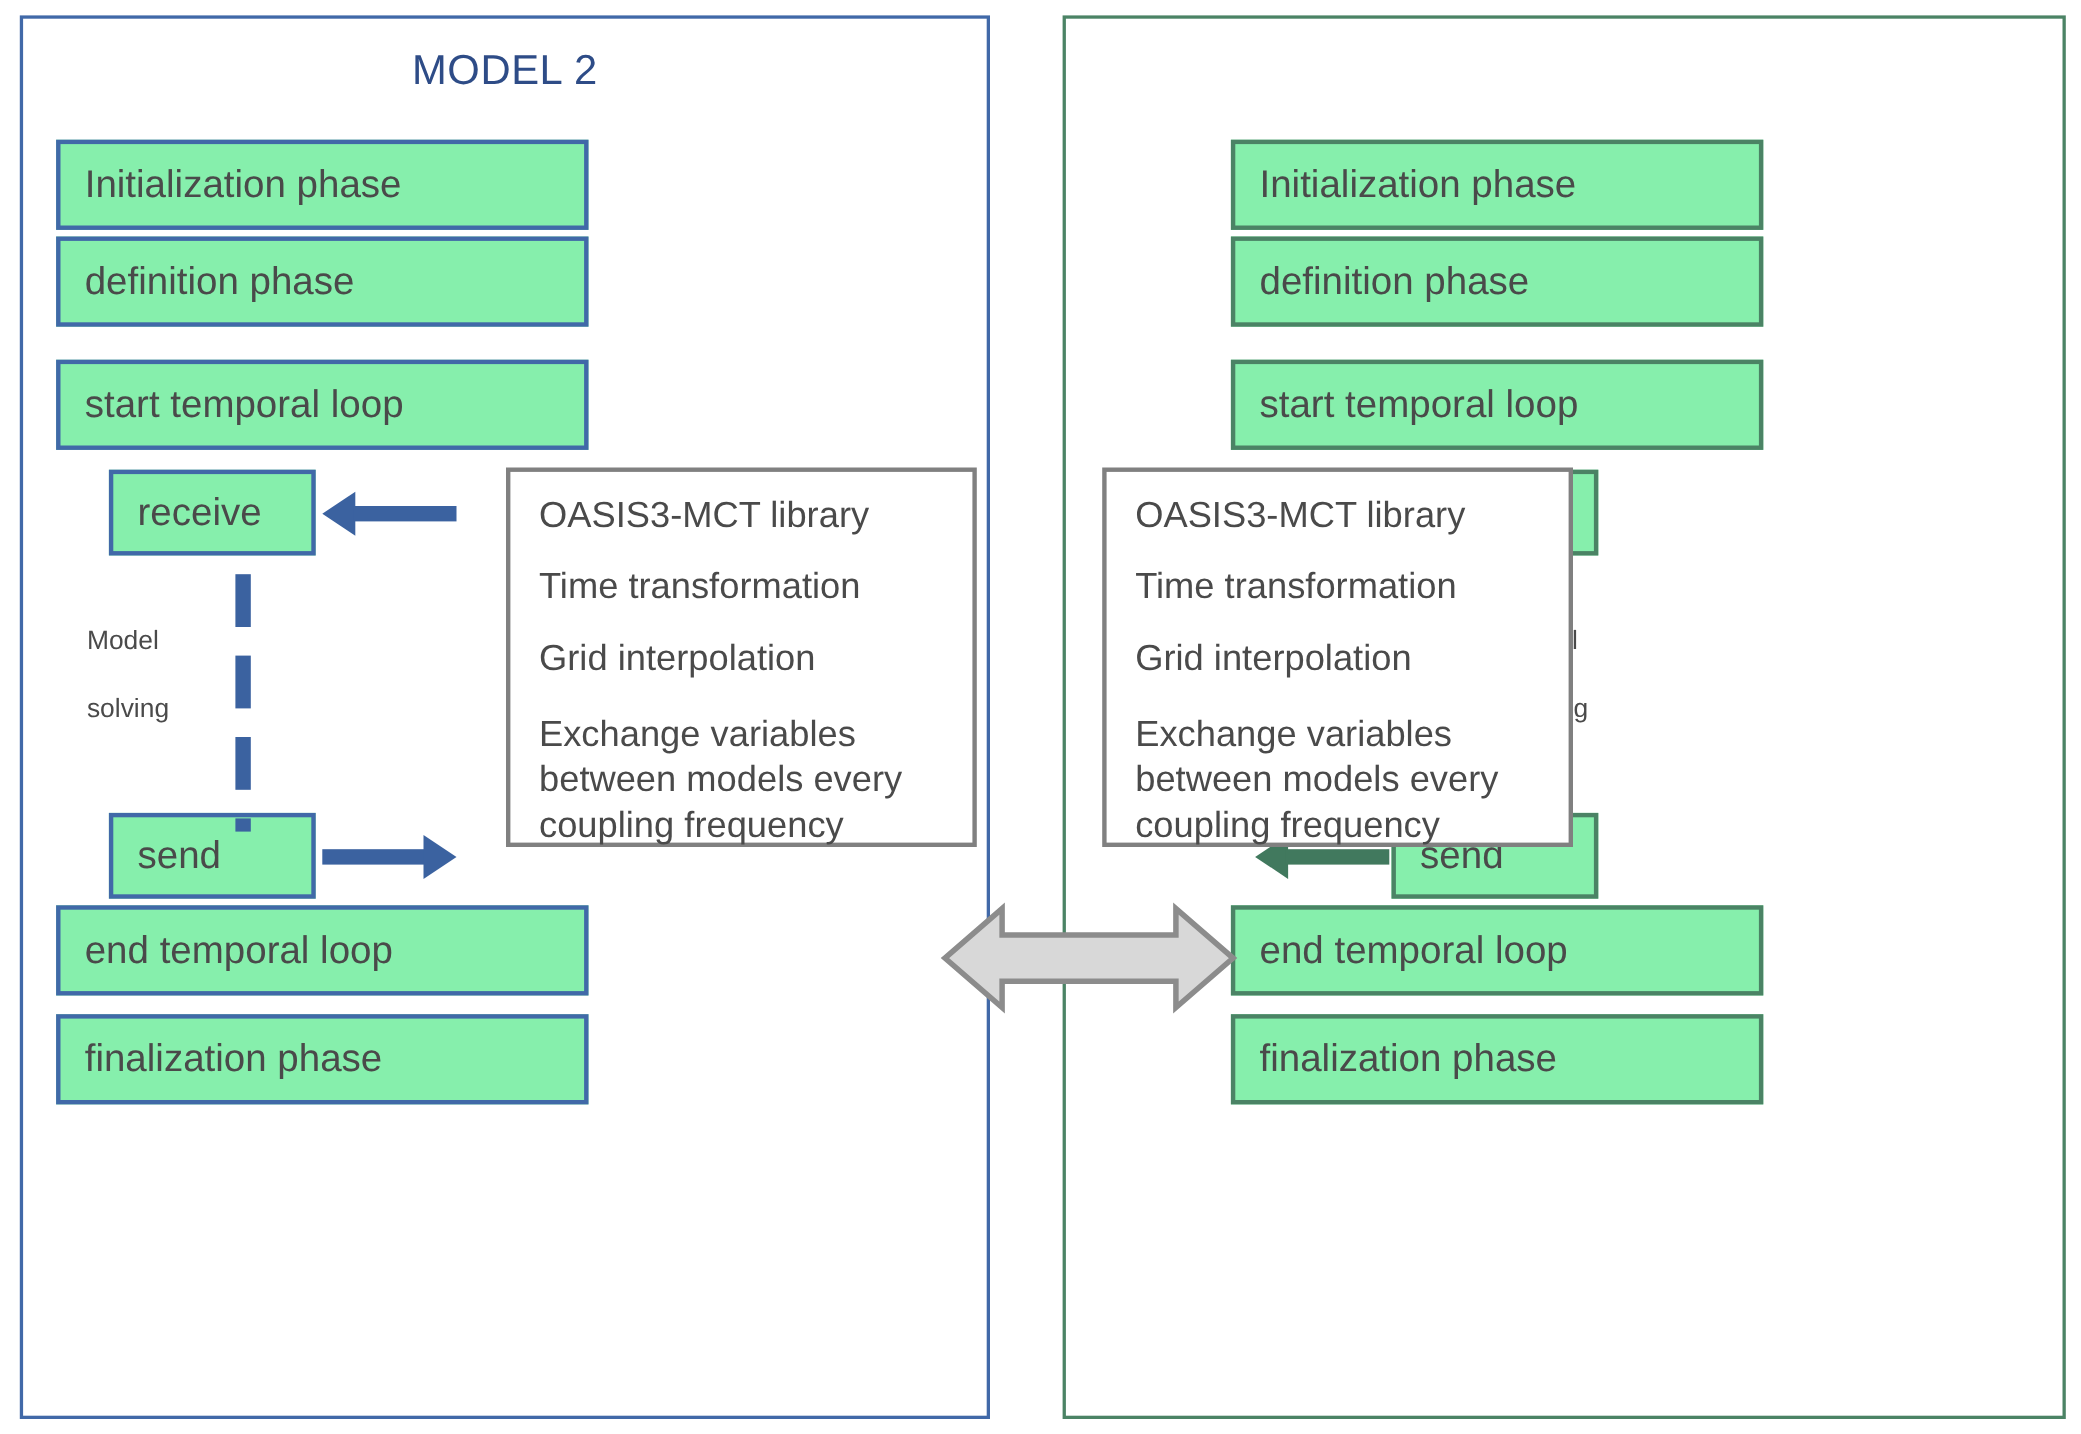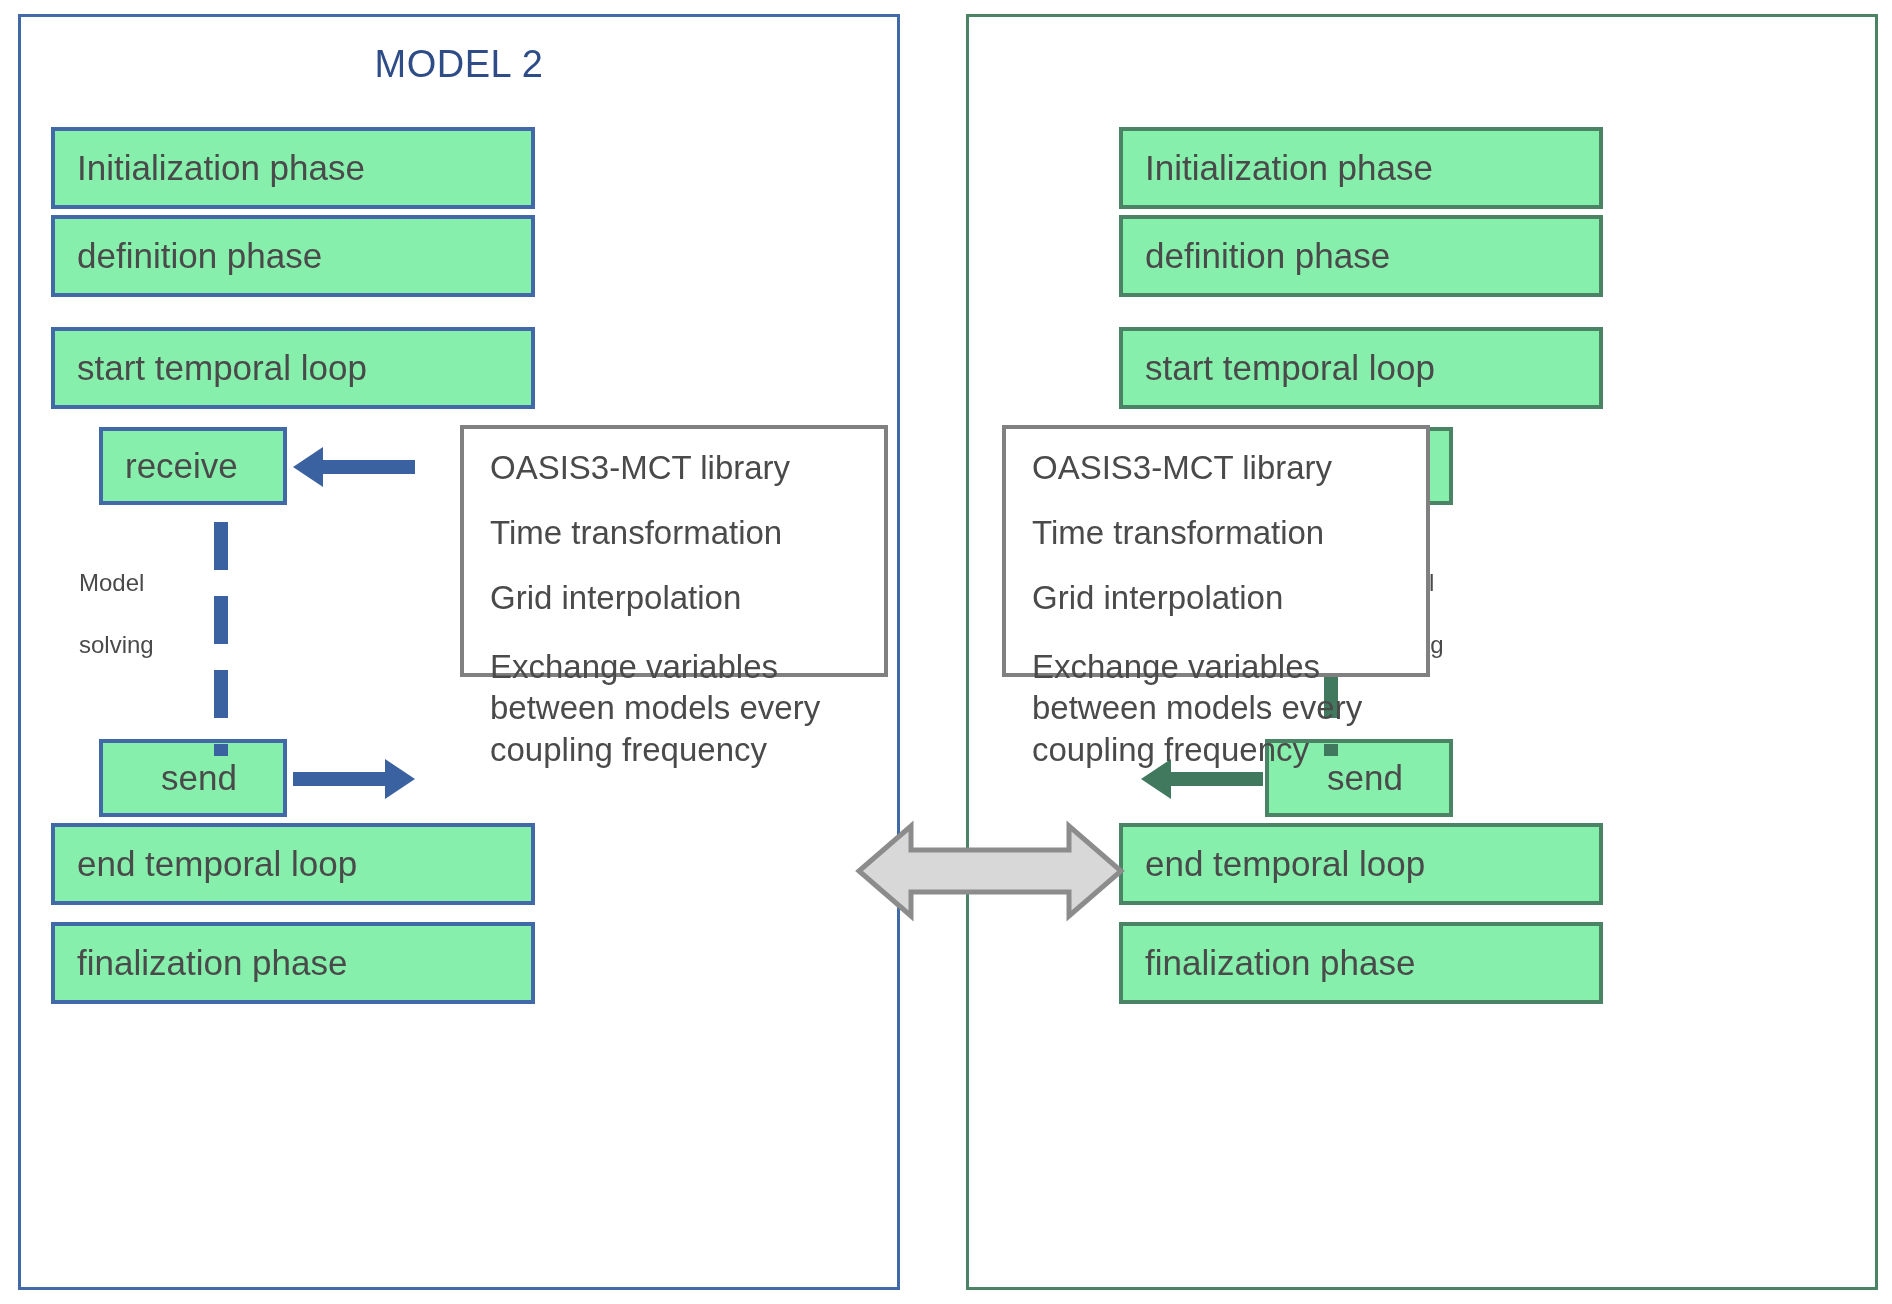--- a/index.html
+++ b/index.html
@@ -71,32 +71,32 @@
   .L-wide { left: 30px; width: 484px; height: 82px; }
   .L-small { left: 78px; width: 188px; height: 78px; }
 
   .R-wide { left: 150px; width: 484px; height: 82px; }
   .R-small { left: 296px; width: 188px; height: 78px; }
 
   .y-init   { top: 110px; }
   .y-def    { top: 198px; }
   .y-start  { top: 310px; }
   .y-recv   { top: 410px; }
-  .y-send   { top: 722px; padding-left: 36px; }
+  .y-send   { top: 722px; }
   .y-end    { top: 806px; }
   .y-final  { top: 905px; align-items: center; }
 
   
   .oasis {
     position: absolute;
     box-sizing: border-box;
     border: 4px solid #808080;
     background: #ffffff;
     top: 425px;
-    height: 252px;
+    height: 345px;
     padding: 22px 26px 0 26px;
     font-size: 33px;
     color: #4A4A4A;
     line-height: 1.0;
   }
   .oasis-left  { left: 460px; width: 428px; }
   .oasis-right { left: 1002px; width: 428px; }
   .oasis p {
     margin: 0 0 32px 0;
   }

